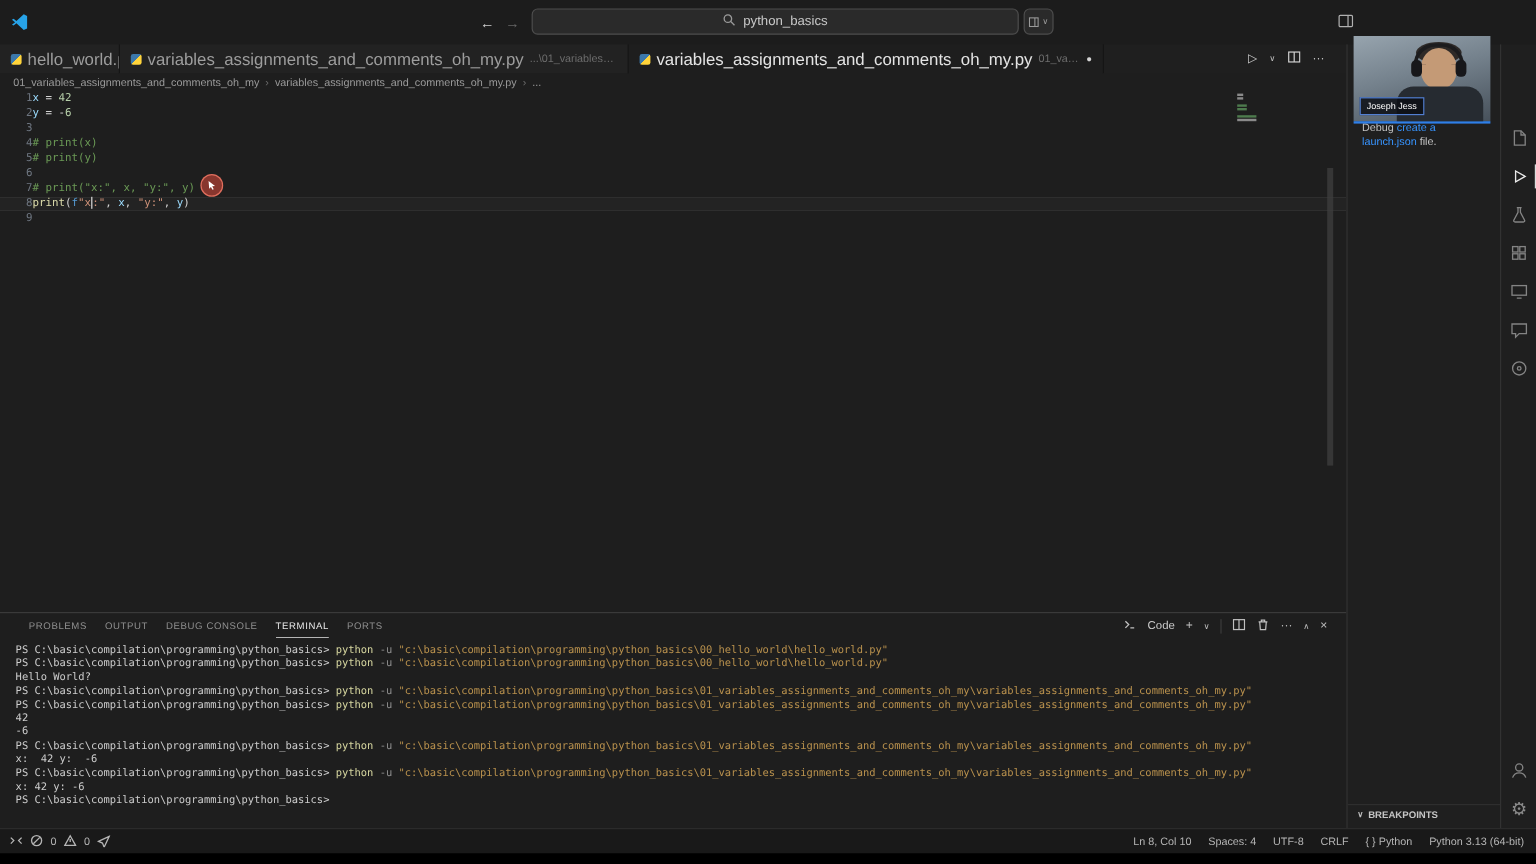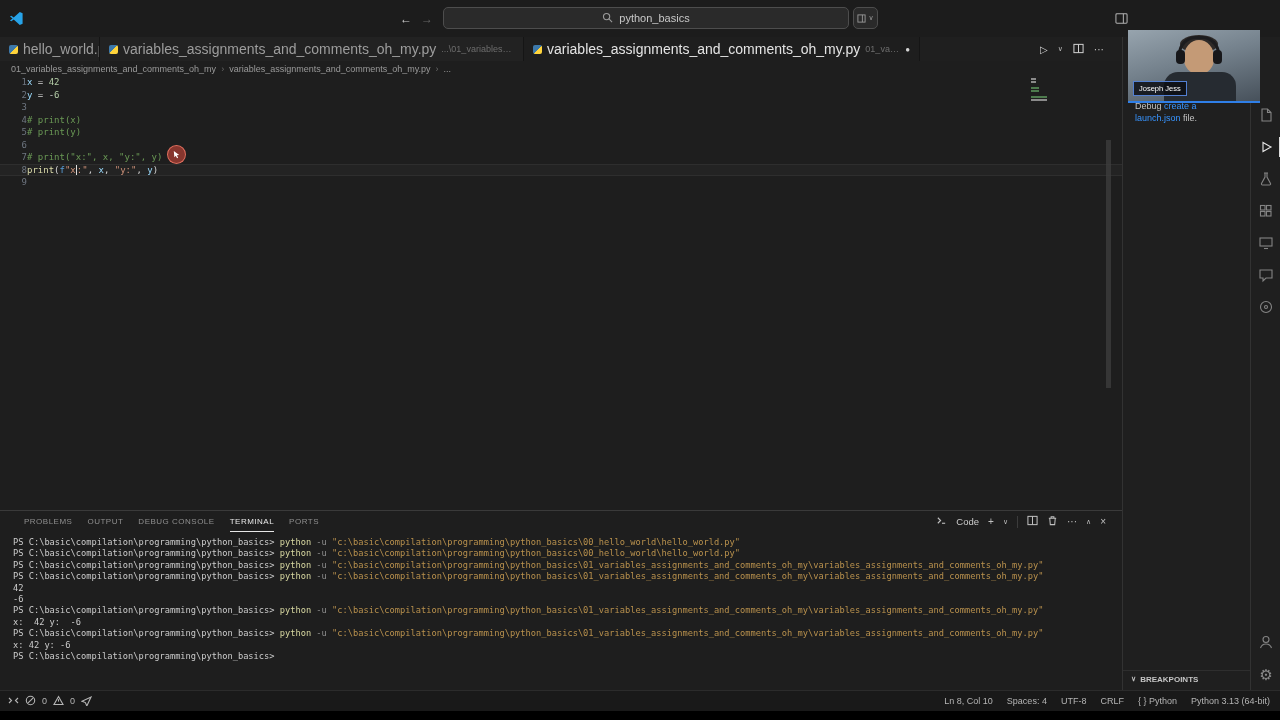--- a/index.html
+++ b/index.html
@@ -81,21 +81,21 @@
   .gear-glyph{font-size:15px;color:#8a8a8a;line-height:1}
 
   
   .statusbar{position:absolute;left:0;top:690px;width:1280px;height:21px;background:#191919;border-top:1px solid #2b2b2b;display:flex;align-items:center;font-size:9px;color:#b5b5b5}
   .sbl{display:flex;align-items:center;gap:6px;padding-left:8px}
   .sbr{margin-left:auto;display:flex;align-items:center;gap:14px;padding-right:10px}
   .status-item{white-space:nowrap;cursor:pointer}
   .sb-icon svg{stroke:#b5b5b5;fill:none;stroke-width:1.1}
 
   
-  .webcam{position:absolute;left:1128px;top:30px;width:132px;height:73px;z-index:60;overflow:hidden;
+  .webcam{position:absolute;left:1128px;top:30px;width:114px;height:73px;z-index:60;overflow:hidden;
     background:linear-gradient(165deg,#97a4ae 0%,#74818c 45%,#47515b 100%);border-bottom:2px solid #2f7fe8}
   .cam-hair{position:absolute;left:52px;top:5px;width:38px;height:18px;border-radius:50%;background:#2e2a28}
   .cam-head{position:absolute;left:56px;top:10px;width:30px;height:34px;border-radius:50% 50% 45% 45%;background:#c49a76}
   .cam-cup{position:absolute;width:9px;height:14px;border-radius:4px;background:#17171a;top:20px}
   .cup-l{left:48px}.cup-r{left:85px}
   .cam-band{position:absolute;left:50px;top:6px;width:42px;height:18px;border:3px solid #1c1c1e;border-bottom:none;border-radius:21px 21px 0 0}
   .cam-body{position:absolute;left:36px;top:42px;width:72px;height:33px;border-radius:14px 14px 0 0;background:#262b31}
   .cam-name{position:absolute;left:5px;bottom:5px;background:rgba(12,14,20,.85);color:#fff;font-size:7.5px;padding:2px 5px;border:1px solid rgba(90,140,230,.9);white-space:nowrap}
 </style>
 </head>
@@ -262,20 +262,21 @@
             <path d="M2 3.5h8M4.5 3.5V2h3v1.5M3 3.5l.6 7h4.8l.6-7"></path>
           </svg>
       </span>
       <span>···</span>
       <span class="chev">∧</span>
       <span>×</span>
     </div>
     <div class="panel-body" id="terminal">
         <div class="term-line"><span class="sg-prompt">PS C:\basic\compilation\programming\python_basics&gt; </span><span class="sg-cmd">python</span><span class="sg-param"> -u </span><span class="sg-str">"c:\basic\compilation\programming\python_basics\00_hello_world\hello_world.py"</span></div>
         <div class="term-line"><span class="sg-prompt">PS C:\basic\compilation\programming\python_basics&gt; </span><span class="sg-cmd">python</span><span class="sg-param"> -u </span><span class="sg-str">"c:\basic\compilation\programming\python_basics\00_hello_world\hello_world.py"</span></div>
+        <div class="term-line"><span class="sg-out">Hello World?</span></div>
         <div class="term-line"><span class="sg-prompt">PS C:\basic\compilation\programming\python_basics&gt; </span><span class="sg-cmd">python</span><span class="sg-param"> -u </span><span class="sg-str">"c:\basic\compilation\programming\python_basics\01_variables_assignments_and_comments_oh_my\variables_assignments_and_comments_oh_my.py"</span></div>
         <div class="term-line"><span class="sg-prompt">PS C:\basic\compilation\programming\python_basics&gt; </span><span class="sg-cmd">python</span><span class="sg-param"> -u </span><span class="sg-str">"c:\basic\compilation\programming\python_basics\01_variables_assignments_and_comments_oh_my\variables_assignments_and_comments_oh_my.py"</span></div>
         <div class="term-line"><span class="sg-out">42</span></div>
         <div class="term-line"><span class="sg-out">-6</span></div>
         <div class="term-line"><span class="sg-prompt">PS C:\basic\compilation\programming\python_basics&gt; </span><span class="sg-cmd">python</span><span class="sg-param"> -u </span><span class="sg-str">"c:\basic\compilation\programming\python_basics\01_variables_assignments_and_comments_oh_my\variables_assignments_and_comments_oh_my.py"</span></div>
         <div class="term-line"><span class="sg-out">x:  42 y:  -6</span></div>
         <div class="term-line"><span class="sg-prompt">PS C:\basic\compilation\programming\python_basics&gt; </span><span class="sg-cmd">python</span><span class="sg-param"> -u </span><span class="sg-str">"c:\basic\compilation\programming\python_basics\01_variables_assignments_and_comments_oh_my\variables_assignments_and_comments_oh_my.py"</span></div>
         <div class="term-line"><span class="sg-out">x: 42 y: -6</span></div>
         <div class="term-line"><span class="sg-prompt">PS C:\basic\compilation\programming\python_basics&gt;</span></div>
       </div>

